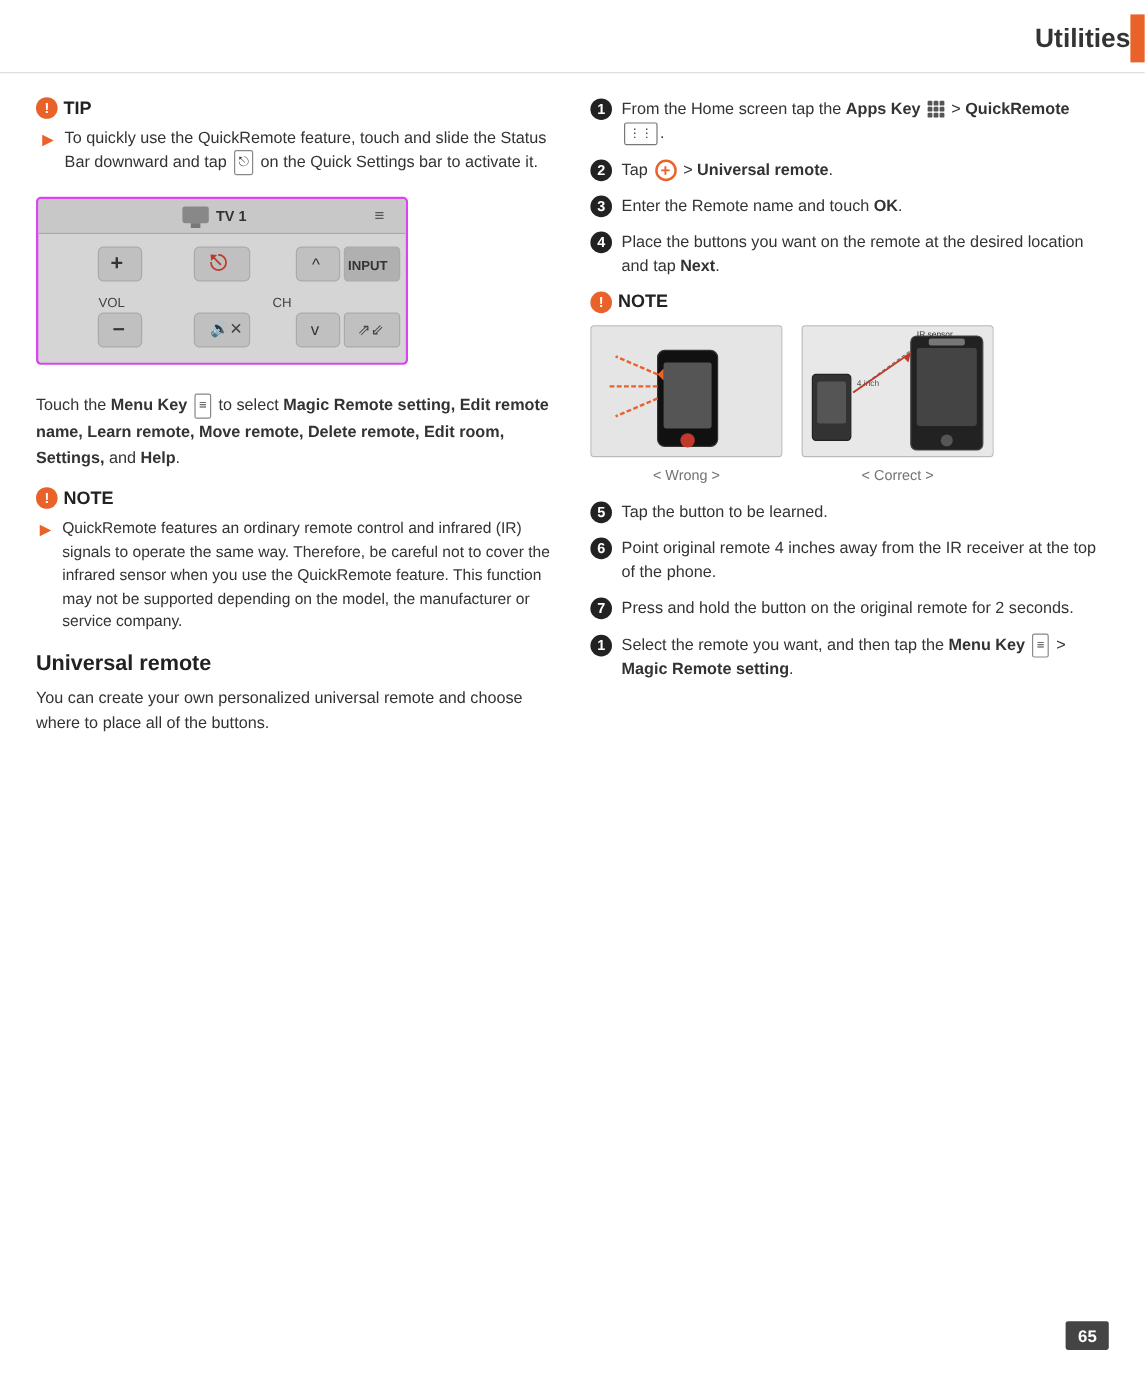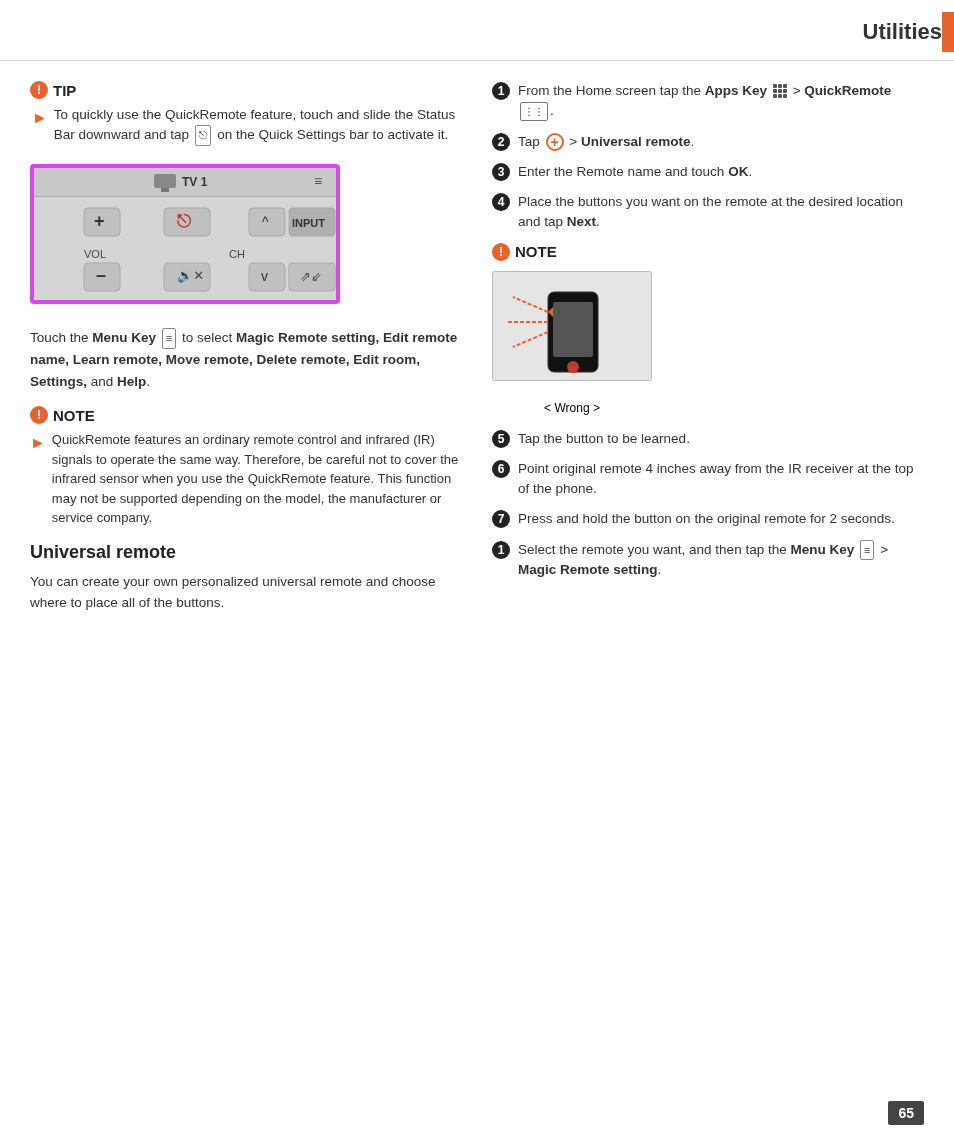--- a/index.html
+++ b/index.html
@@ -232,22 +232,22 @@
       width: 160px;
       height: 110px;
       background: #f0f0f0;
       border-radius: 3px;
       overflow: hidden;
       position: relative;
     }
     .note-image-label {
       text-align: center;
       font-size: 12px;
-      color: #000000;
-      margin-top: 20px;
+      color: #737373;
+      margin-top: 8px;
     }
 
     
     .page-number {
       position: absolute;
       bottom: 20px;
       right: 30px;
       background: #444;
       color: white;
       font-weight: bold;
@@ -262,21 +262,21 @@
       height: 1px;
       background: #ddd;
       margin-bottom: 0;
     }
 
     
     .remote-svg-wrap {
       width: 310px;
       height: 140px;
       background: #d5d5d5;
-      border: 4px solid #d946ef;
+      border: 2px solid #d946ef;
       border-radius: 4px;
       margin: 14px 0;
       overflow: hidden;
     }
 
     
     b { font-weight: bold; }
   </style>
 </head>
 <body>
@@ -443,20 +443,47 @@
               <line x1="55" y1="40" x2="20" y2="25" stroke="#e8622a" stroke-width="2" stroke-dasharray="4,2"></line>
               <line x1="55" y1="50" x2="15" y2="50" stroke="#e8622a" stroke-width="2" stroke-dasharray="4,2"></line>
               <line x1="55" y1="60" x2="20" y2="75" stroke="#e8622a" stroke-width="2" stroke-dasharray="4,2"></line>
 
               <polygon points="55,40 60,35 60,45" fill="#e8622a"></polygon>
             </svg>
           </div>
           <div class="note-image-label">&lt; Wrong &gt;</div>
         </div>
 
+        <div>
+          <div class="note-image">
+            
+            <svg width="160" height="110" viewBox="0 0 160 110" xmlns="http://www.w3.org/2000/svg">
+              <rect width="160" height="110" fill="#e8e8e8"></rect>
+
+              <rect x="8" y="40" width="32" height="55" rx="3" fill="#333" stroke="#222" stroke-width="1"></rect>
+              <rect x="12" y="46" width="24" height="35" rx="2" fill="#555"></rect>
+
+              <line x1="42" y1="55" x2="90" y2="20" stroke="#777" stroke-width="1" stroke-dasharray="3,2"></line>
+
+              <rect x="90" y="8" width="60" height="95" rx="5" fill="#222" stroke="#444" stroke-width="1"></rect>
+              <rect x="95" y="18" width="50" height="65" rx="2" fill="#444"></rect>
+
+              <circle cx="120" cy="95" r="5" fill="#555"></circle>
+
+              <rect x="105" y="10" width="30" height="6" rx="2" fill="#777"></rect>
+              <text x="95" y="9" font-size="7" fill="#333" font-family="Arial">IR sensor</text>
+
+              <text x="45" y="50" font-size="7" fill="#555" font-family="Arial">4 inch</text>
+
+              <line x1="42" y1="55" x2="90" y2="22" stroke="#c0392b" stroke-width="1.5"></line>
+              <polygon points="90,22 84,26 88,30" fill="#c0392b"></polygon>
+            </svg>
+          </div>
+          <div class="note-image-label">&lt; Correct &gt;</div>
+        </div>
       </div>
     </div>
 
     <ul class="numbered-list">
       <li class="numbered-item">
         <span class="num-badge dark">5</span>
         <span>Tap the button to be learned.</span>
       </li>
       <li class="numbered-item">
         <span class="num-badge dark">6</span>

